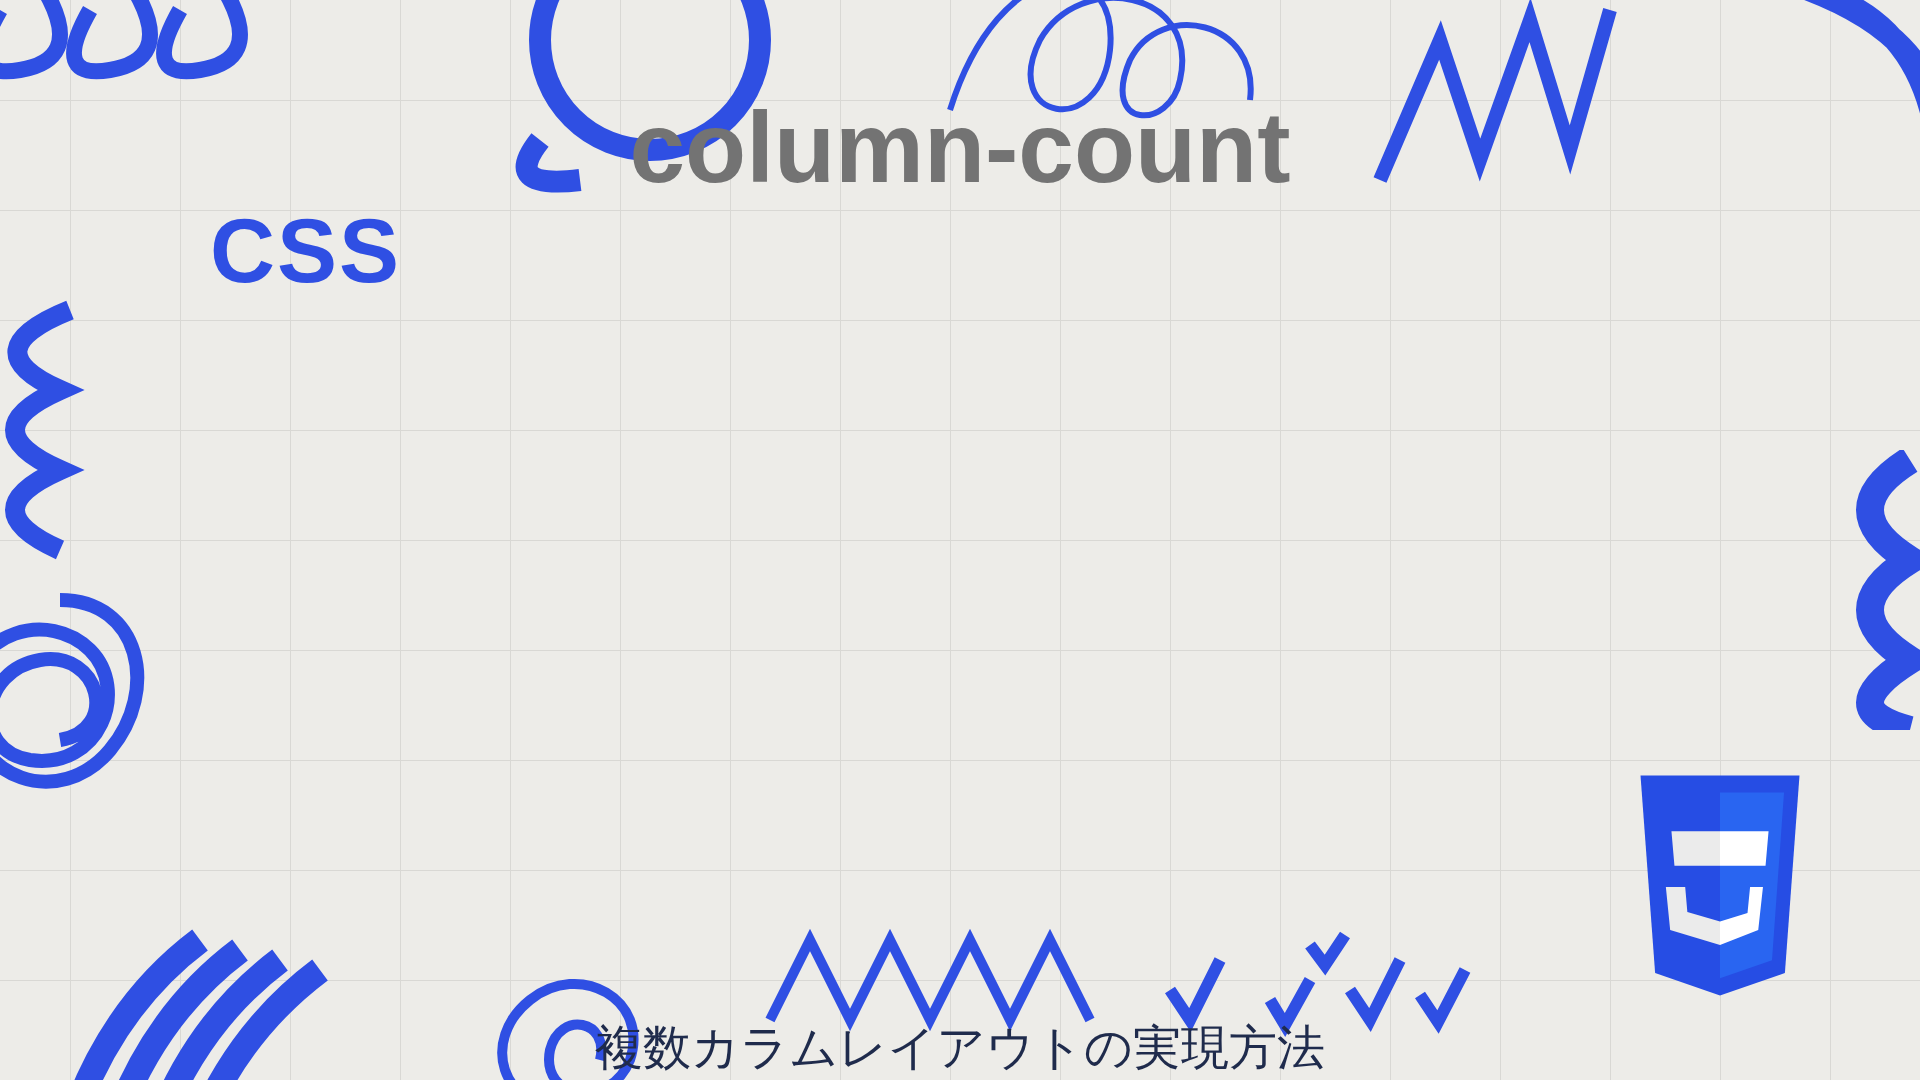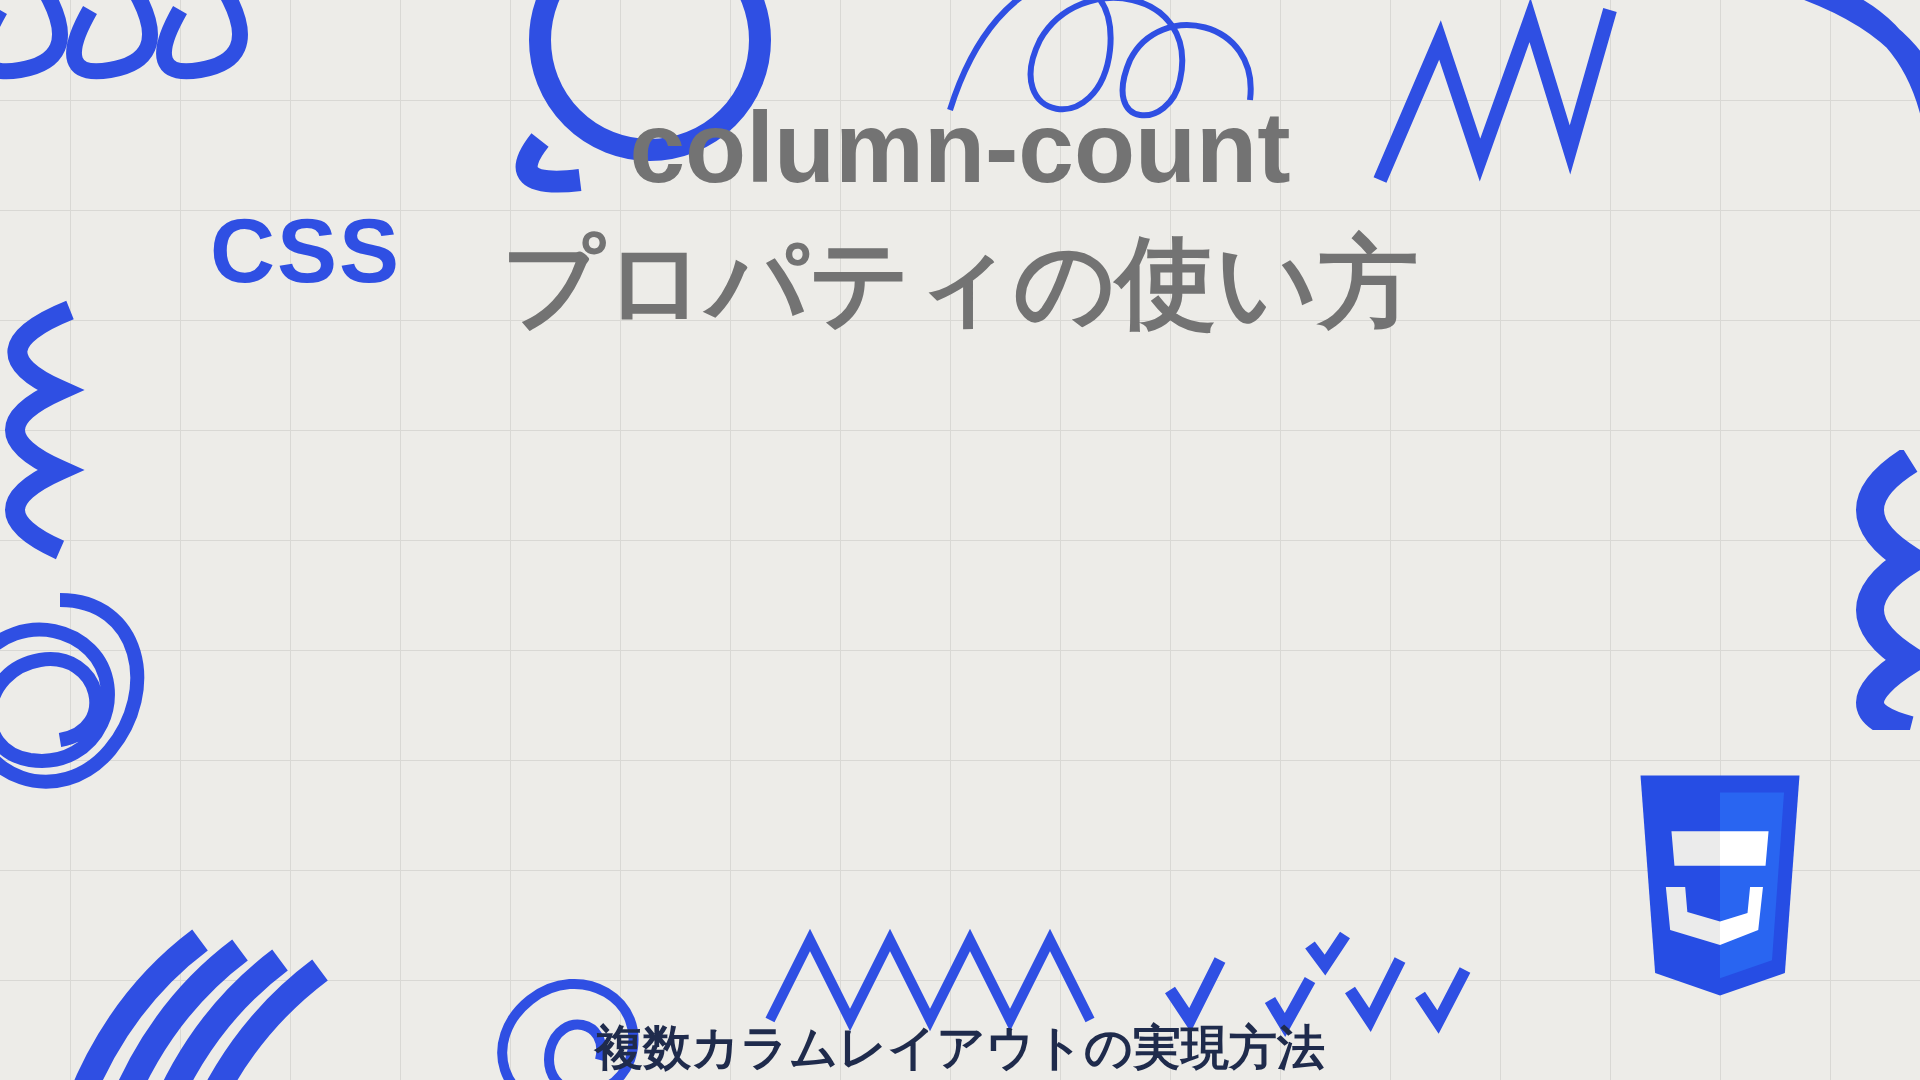--- a/index.html
+++ b/index.html
@@ -36,21 +36,21 @@
     color: #737373;
     font-size: 100px;
     font-weight: 700;
     text-align: center;
     line-height: 1.35;
     margin-top: 40px;
   }
   .subtitle {
     color: #1f2b4c;
     font-size: 48px;
-    font-weight: 700;
+    font-weight: 400;
     text-align: center;
     margin-top: 52px;
   }
   .doodle {
     position: absolute;
     stroke: #2f4fe3;
     fill: none;
   }
   .css3-badge {
     position: absolute;
@@ -120,16 +120,15 @@
   <path fill="#264de4" d="M71 0 L441 0 L407 460 L256 512 L105 460 Z"></path>
   <path fill="#2965f1" d="M256 40 L405 40 L377 430 L256 472 Z"></path>
   <path fill="#ebebeb" d="M256 210 L150 210 L143 130 L256 130 Z M256 340 L180 318 L175 260 L130 260 L140 360 L256 395 Z"></path>
   <path fill="#ffffff" d="M256 130 L369 130 L362 210 L256 210 Z M256 260 L356 260 L345 360 L256 395 L256 340 L320 320 L326 260 Z"></path>
 </svg>
 
 <div class="content">
   <div class="category">CSS</div>
   <h1 class="title">
     <span>column-count</span><br>
-    <span>プロパティの使い方</span>
   </h1>
   <div class="subtitle">複数カラムレイアウトの実現方法</div>
 </div>
 
 </body></html>

